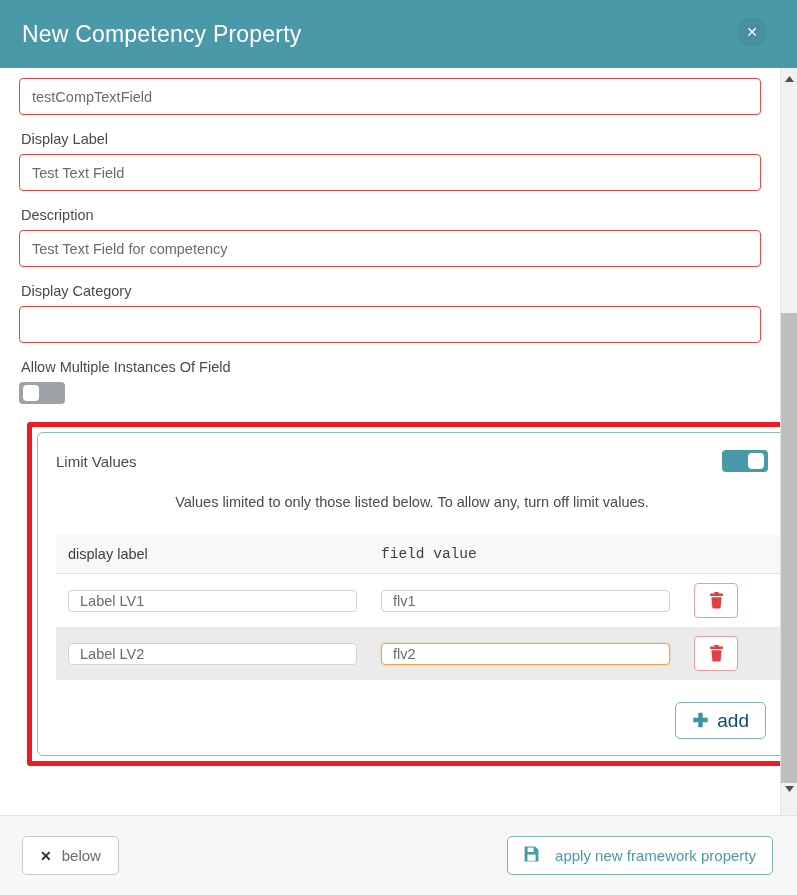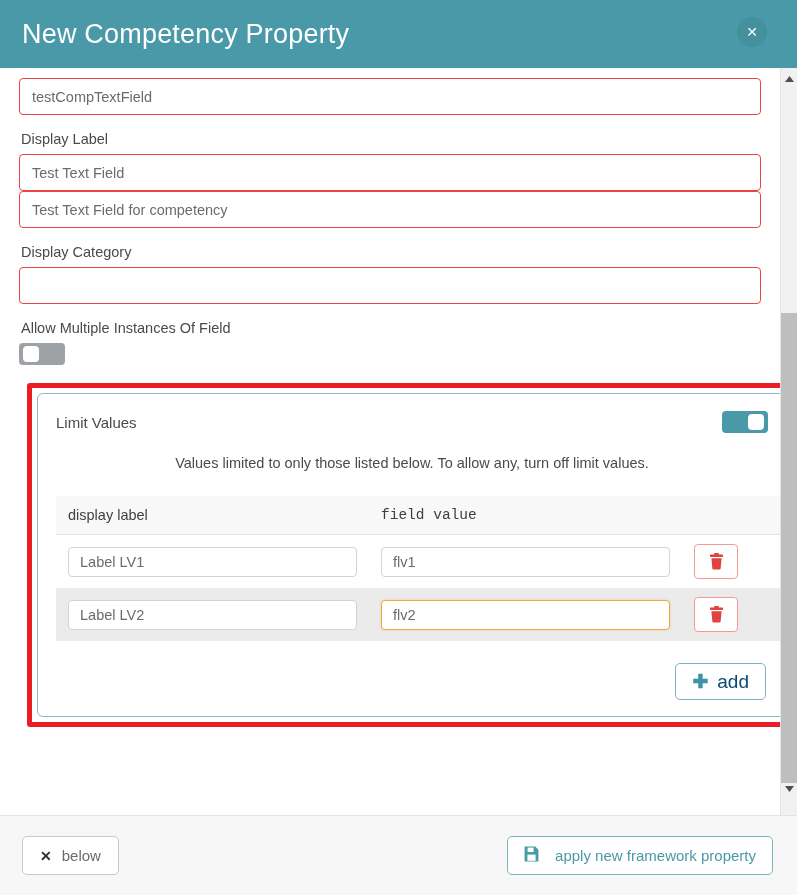--- a/index.html
+++ b/index.html
@@ -25,21 +25,21 @@
     height: 68px;
     background: #4a99a8;
     display: flex;
     align-items: center;
     padding: 0 18px 0 22px;
     flex: 0 0 68px;
     position: relative;
   }
   .modal-title {
     color: #ffffff;
-    font-size: 27px;
+    font-size: 23px;
     font-weight: normal;
     letter-spacing: 0.2px;
     line-height: 1;
   }
   .close-btn {
     position: absolute;
     right: 30px;
     top: 17px;
     width: 30px; height: 30px;
     border-radius: 50%;
@@ -163,21 +163,21 @@
   .col-act  { width: 100px; }
 
   .values-table tbody td {
     padding: 9px 12px;
     vertical-align: middle;
   }
   .values-table tbody tr.stripe td { background: #ebebeb; }
 
   .cell-input {
     width: 100%;
-    height: 30px;
+    height: 22px;
     border: 1px solid #d3d3d3;
     border-radius: 4px;
     padding: 0 11px;
     font-size: 14.5px;
     color: #6b6b6b;
     background: #ffffff;
     font-family: "Liberation Sans", sans-serif;
     outline: none;
   }
   .cell-input.focused {
@@ -307,20 +307,21 @@
     <div class="body-inner">
 
       
       <input class="text-input" style="margin-top: 0px;" value="testCompTextField">
 
       
       <label class="field-label">Display Label</label>
       <input class="text-input" value="Test Text Field" style="">
 
       
+      <label class="field-label">Description</label>
       <input class="text-input" value="Test Text Field for competency" style="">
 
       
       <label class="field-label">Display Category</label>
       <input class="text-input" value="" style="">
 
       
       <label class="field-label">Allow Multiple Instances Of Field</label>
       <button class="toggle off">
         <span class="knob"></span>

